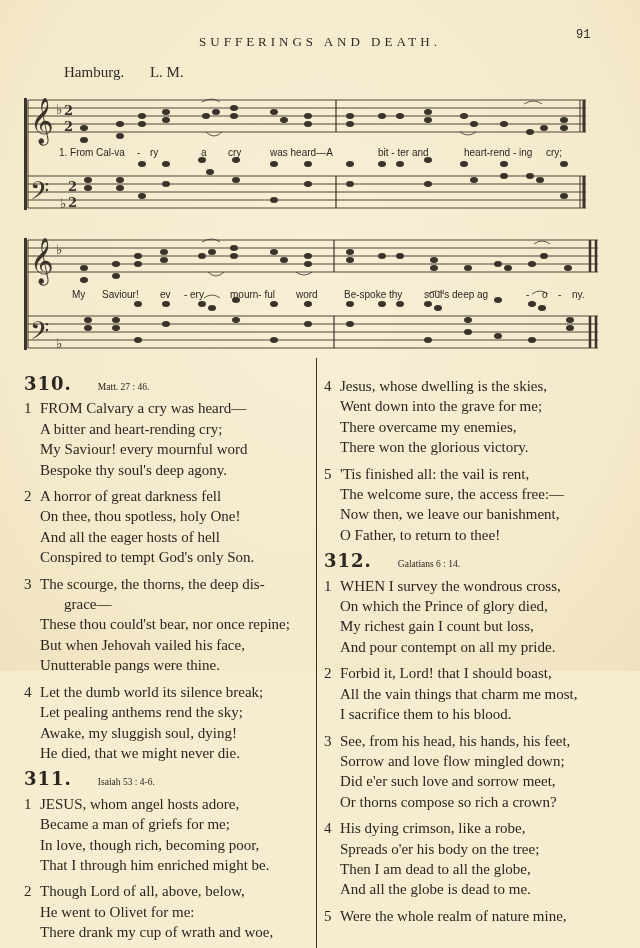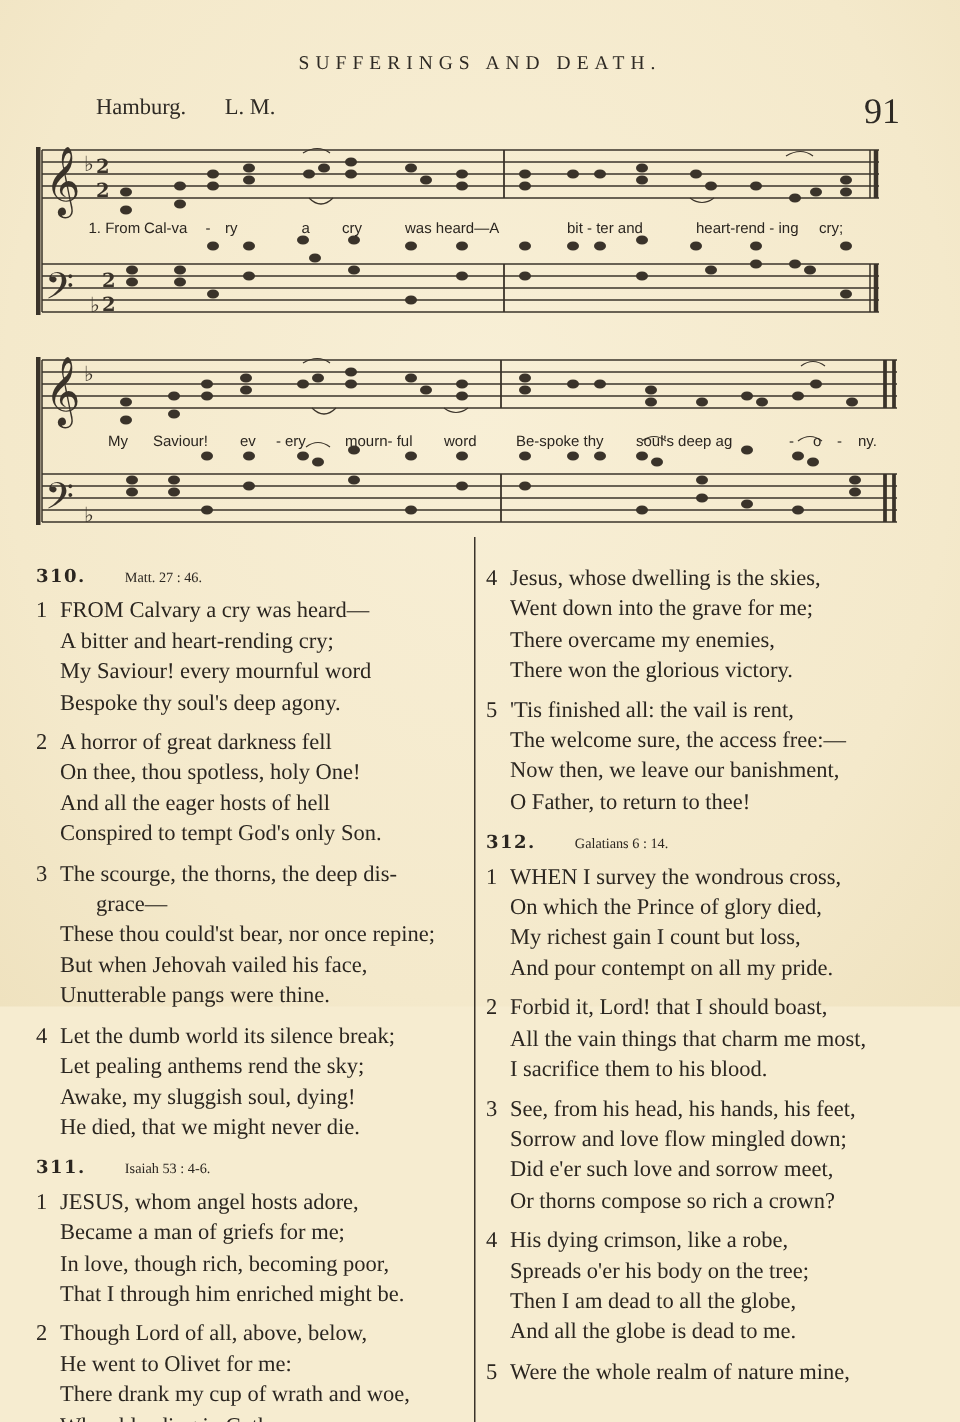--- a/index.html
+++ b/index.html
@@ -7,36 +7,36 @@
     width:640px; height:948px; overflow:hidden;
     background:#f6ecd0;
     font-family:"DejaVu Serif", "Liberation Serif", serif;
     color:#2b2620;
     position:relative;
   }
   .page { position:absolute; left:0; top:0; width:640px; height:671px;
     background: radial-gradient(ellipse at 50% 40%, #f8efd6 0%, #f4e9cb 70%, #efe2bf 100%); }
   .running-head { position:absolute; top:34px; left:0; width:640px; text-align:center;
     font-family:"Liberation Serif", serif; font-size:13px; letter-spacing:4px; color:#2e2a24; }
-  .page-number { position:absolute; top:28px; left:576px; font-family:Liberation Serif, serif; font-size:24px; color:#2e2a24;margin-top:34px; }
+  .page-number { position:absolute; top:28px; left:576px; font-family:Liberation Mono, monospace; font-size:12px; color:#2e2a24; }
   .tune-title { position:absolute; top:64px; left:64px; font-family:Liberation Serif, serif; font-size:15px; color:#2e2a24; }
   .tune-title .meter { margin-left:22px; }
 
   .system { position:absolute; left:24px; width:584px; }
   .system svg { position:absolute; left:0; top:0; }
   .lyric-line { position:absolute; font-family:Liberation Sans, sans-serif; font-size:10px; color:#2b2620; white-space:nowrap; }
   .lyric-line span { position:absolute; top:0; }
 
   .col { position:absolute; font-family:"Liberation Serif", serif; font-size:15px; line-height:20.4px; color:#2b2620; }
   .col-left { left:24px; top:374px; width:290px; }
   .col-right { left:324px; top:376px; width:300px; }
   .col-divider { position:absolute; left:316px; top:358px; width:1px; height:592px; background:#3a332a; }
 
   .hymn-head { display:flex; align-items:baseline; margin-bottom:1px; }
-  .hymn-number { font-family:"DejaVu Serif", serif; font-weight:bold; font-size:12px; letter-spacing:1px; }
+  .hymn-number { font-family:"DejaVu Serif", serif; font-weight:bold; font-size:18px; letter-spacing:1px; }
   .hymn-ref { font-size:9.5px; margin-left:26px; }
   .stanza { margin-bottom:6px; }
   .stanza .line { position:relative; padding-left:16px; white-space:nowrap; }
   .stanza .line.wrap { padding-left:40px; }
   .stanza .num { position:absolute; left:0; top:0; }
 </style>
 </head>
 <body>
 
 <div class="page">

